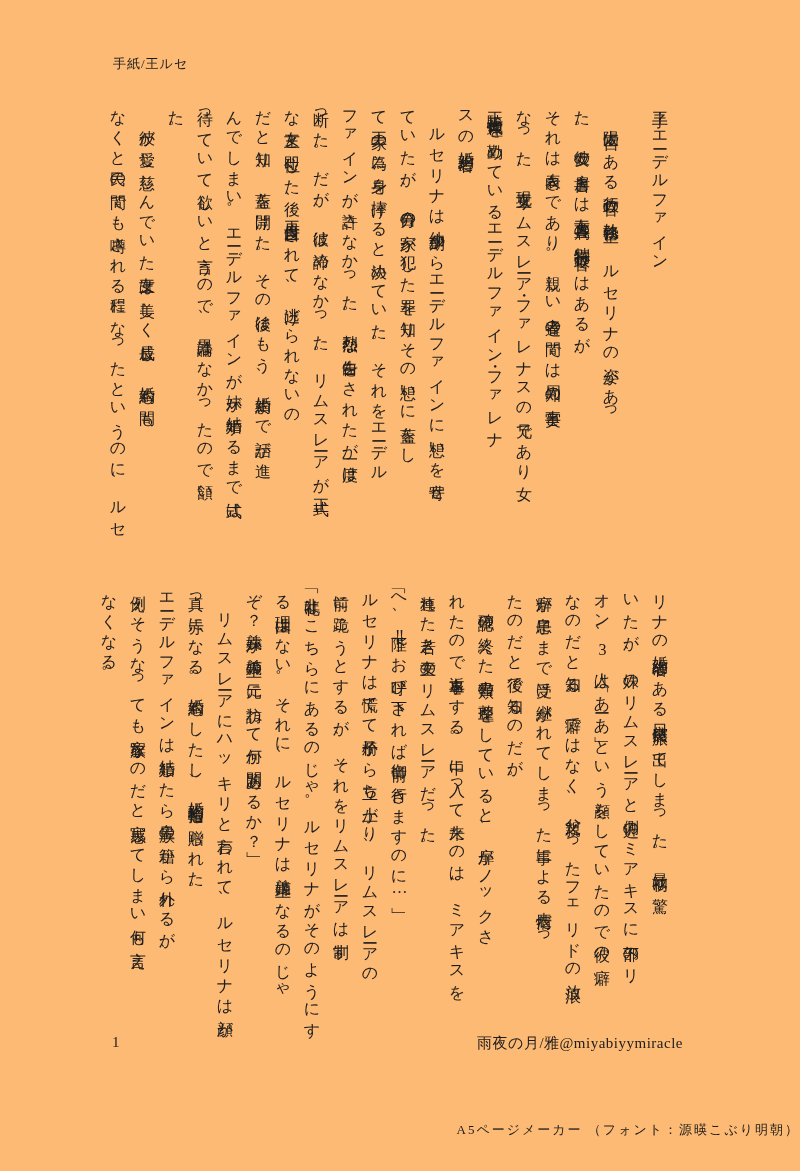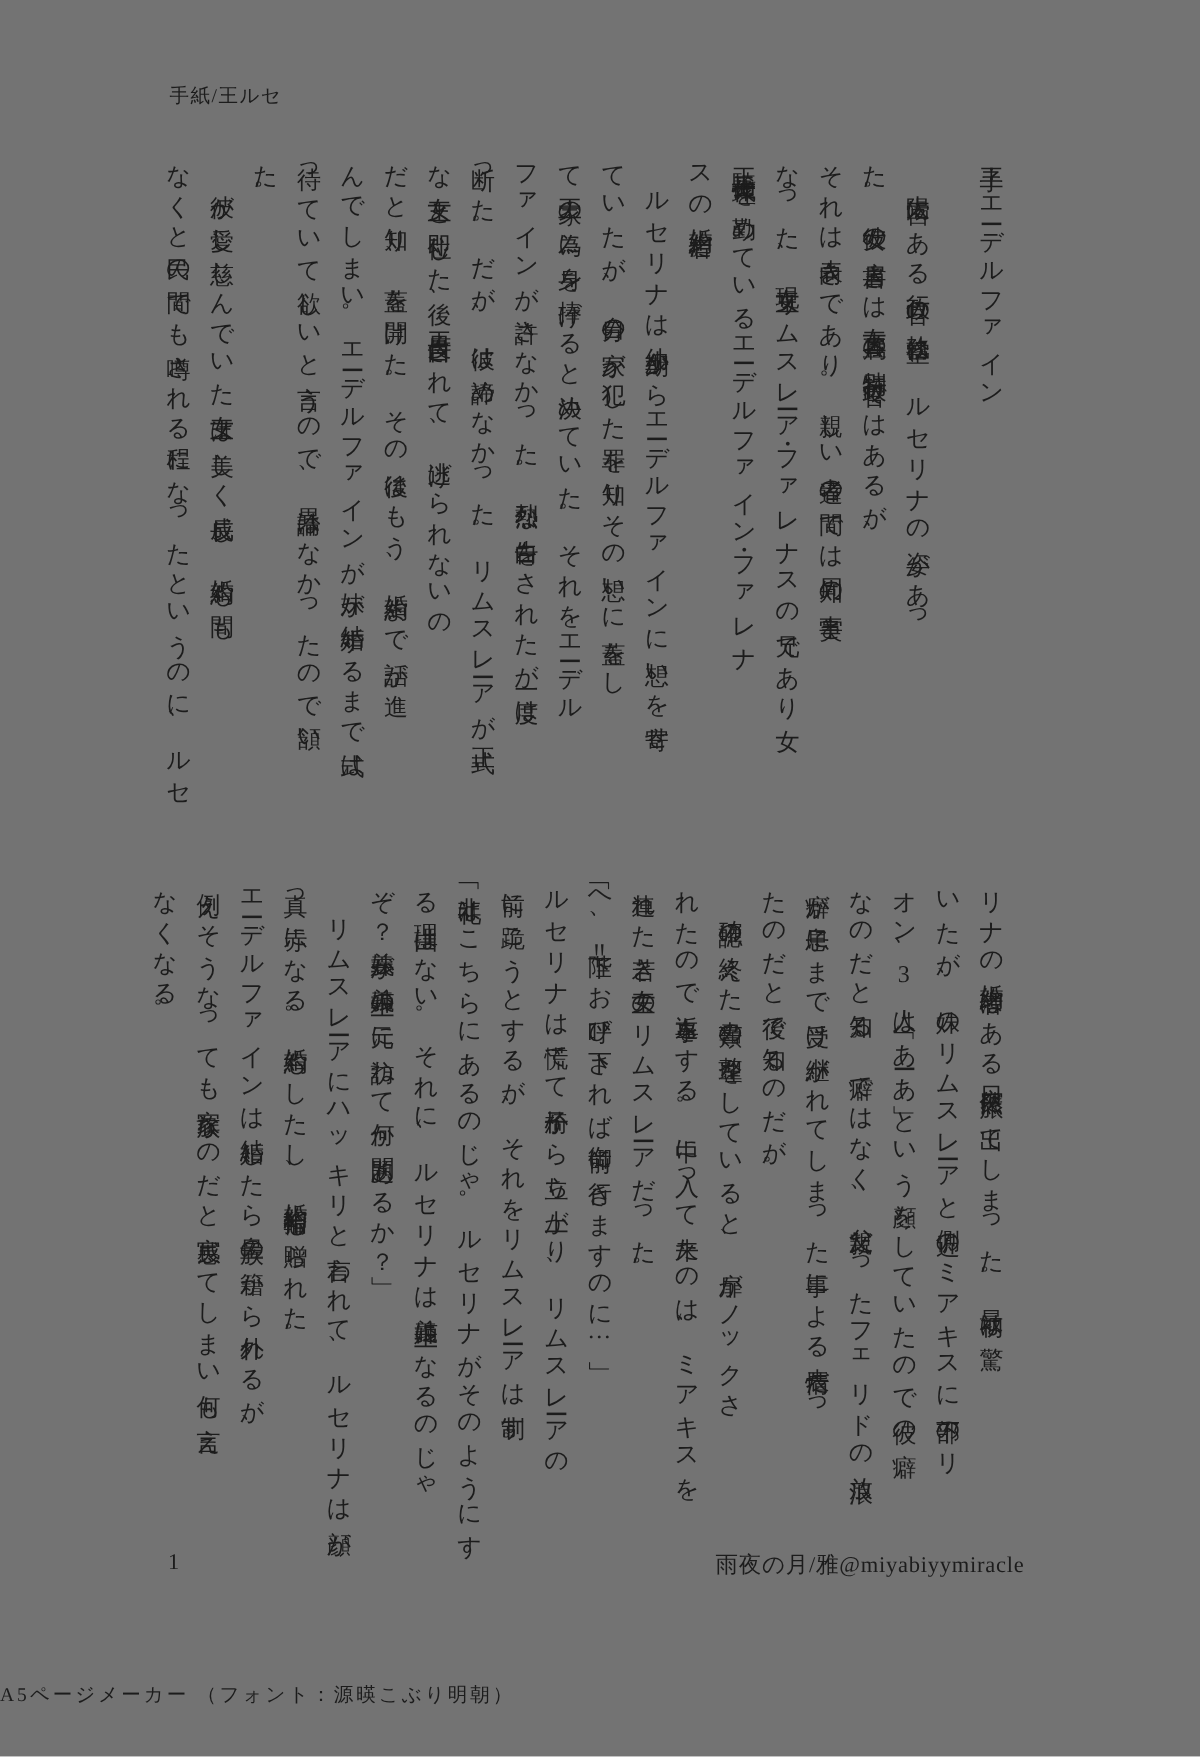--- a/index.html
+++ b/index.html
@@ -4,21 +4,21 @@
 <style>
   html, body {
     margin: 0;
     padding: 0;
     background: #ffffff;
   }
   .page {
     position: relative;
     width: 800px;
     height: 1171px;
-    background: #737373;
+    background: #fdba74;
     font-family: "Liberation Serif", "DejaVu Serif", serif;
     color: #1c1c1c;
     overflow: hidden;
   }
   .header {
     position: absolute;
     left: 113px;
     top: 55px;
     font-size: 13px;
     letter-spacing: 1px;
@@ -53,21 +53,21 @@
     top: 1034px;
     font-size: 15px;
     letter-spacing: 0.5px;
     text-align: right;
   }
   .footnote {
     position: absolute;
     left: 0;
     right: 0;
     top: 1121px;
-    text-align: left;
+    text-align: right;
     font-size: 13px;
     letter-spacing: 2px;
   }
 </style>
 </head>
 <body>
 
 <div class="page">
 
   <div class="header">手紙/王ルセ</div>

